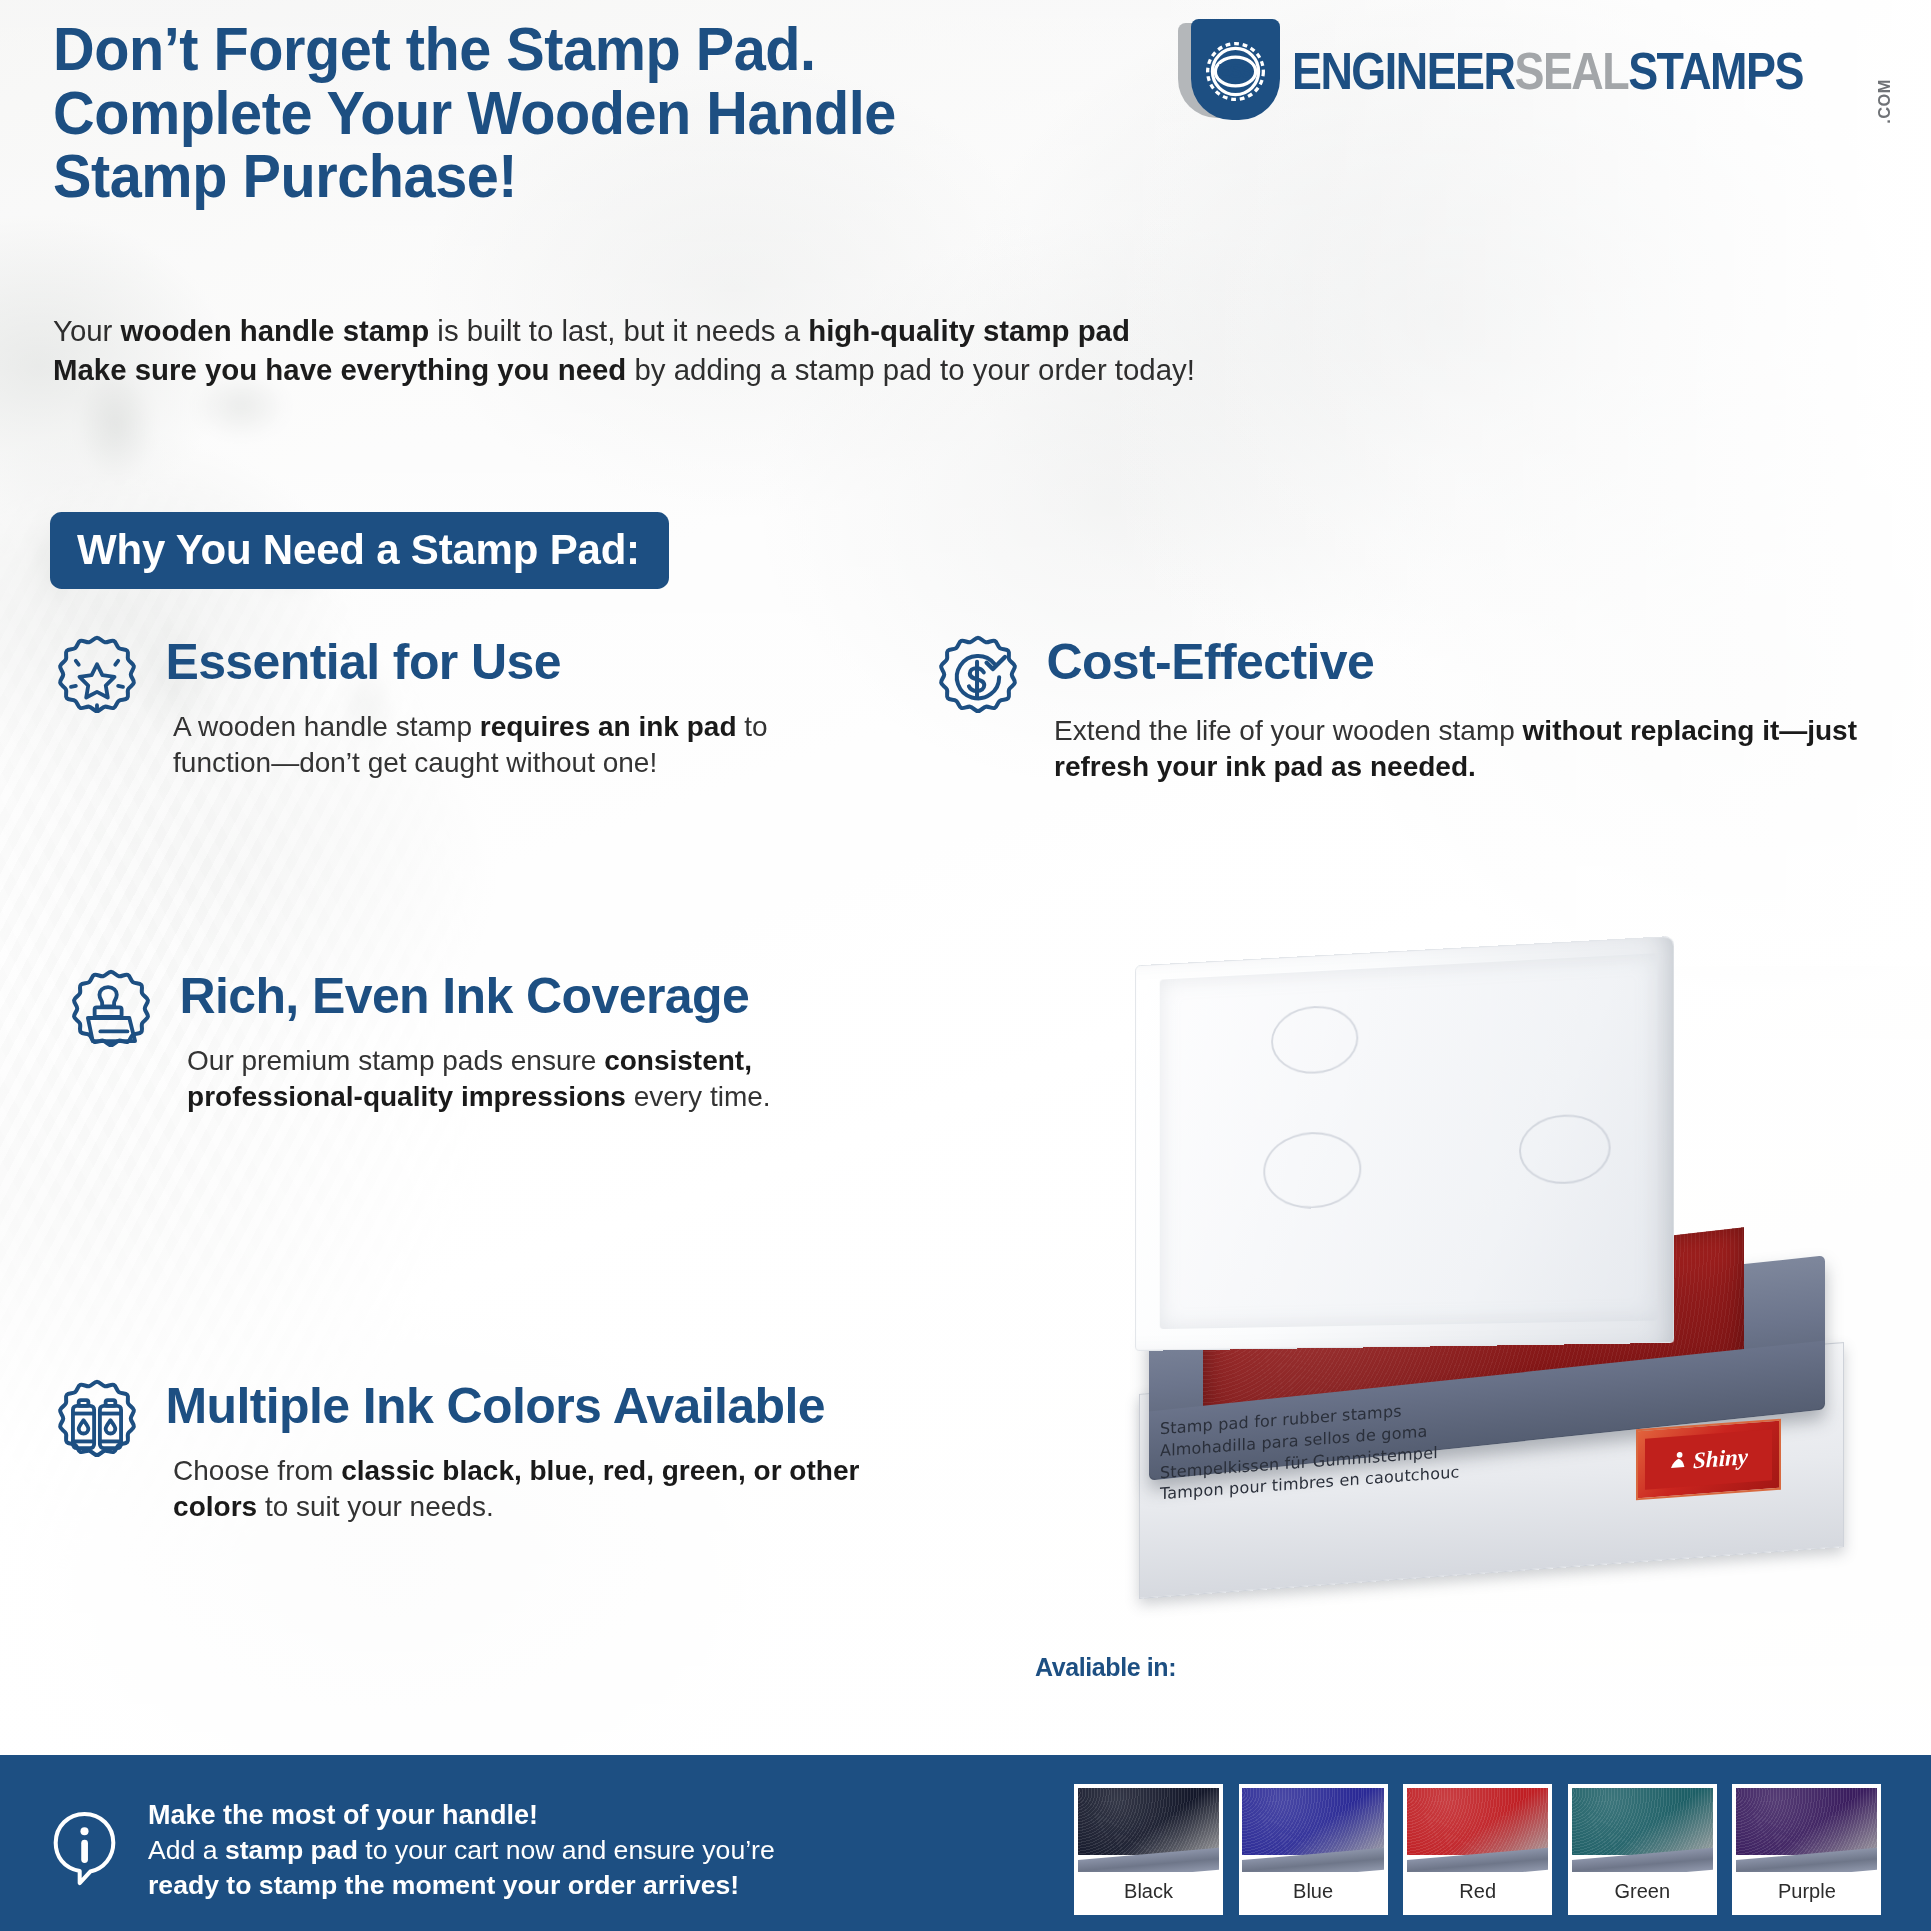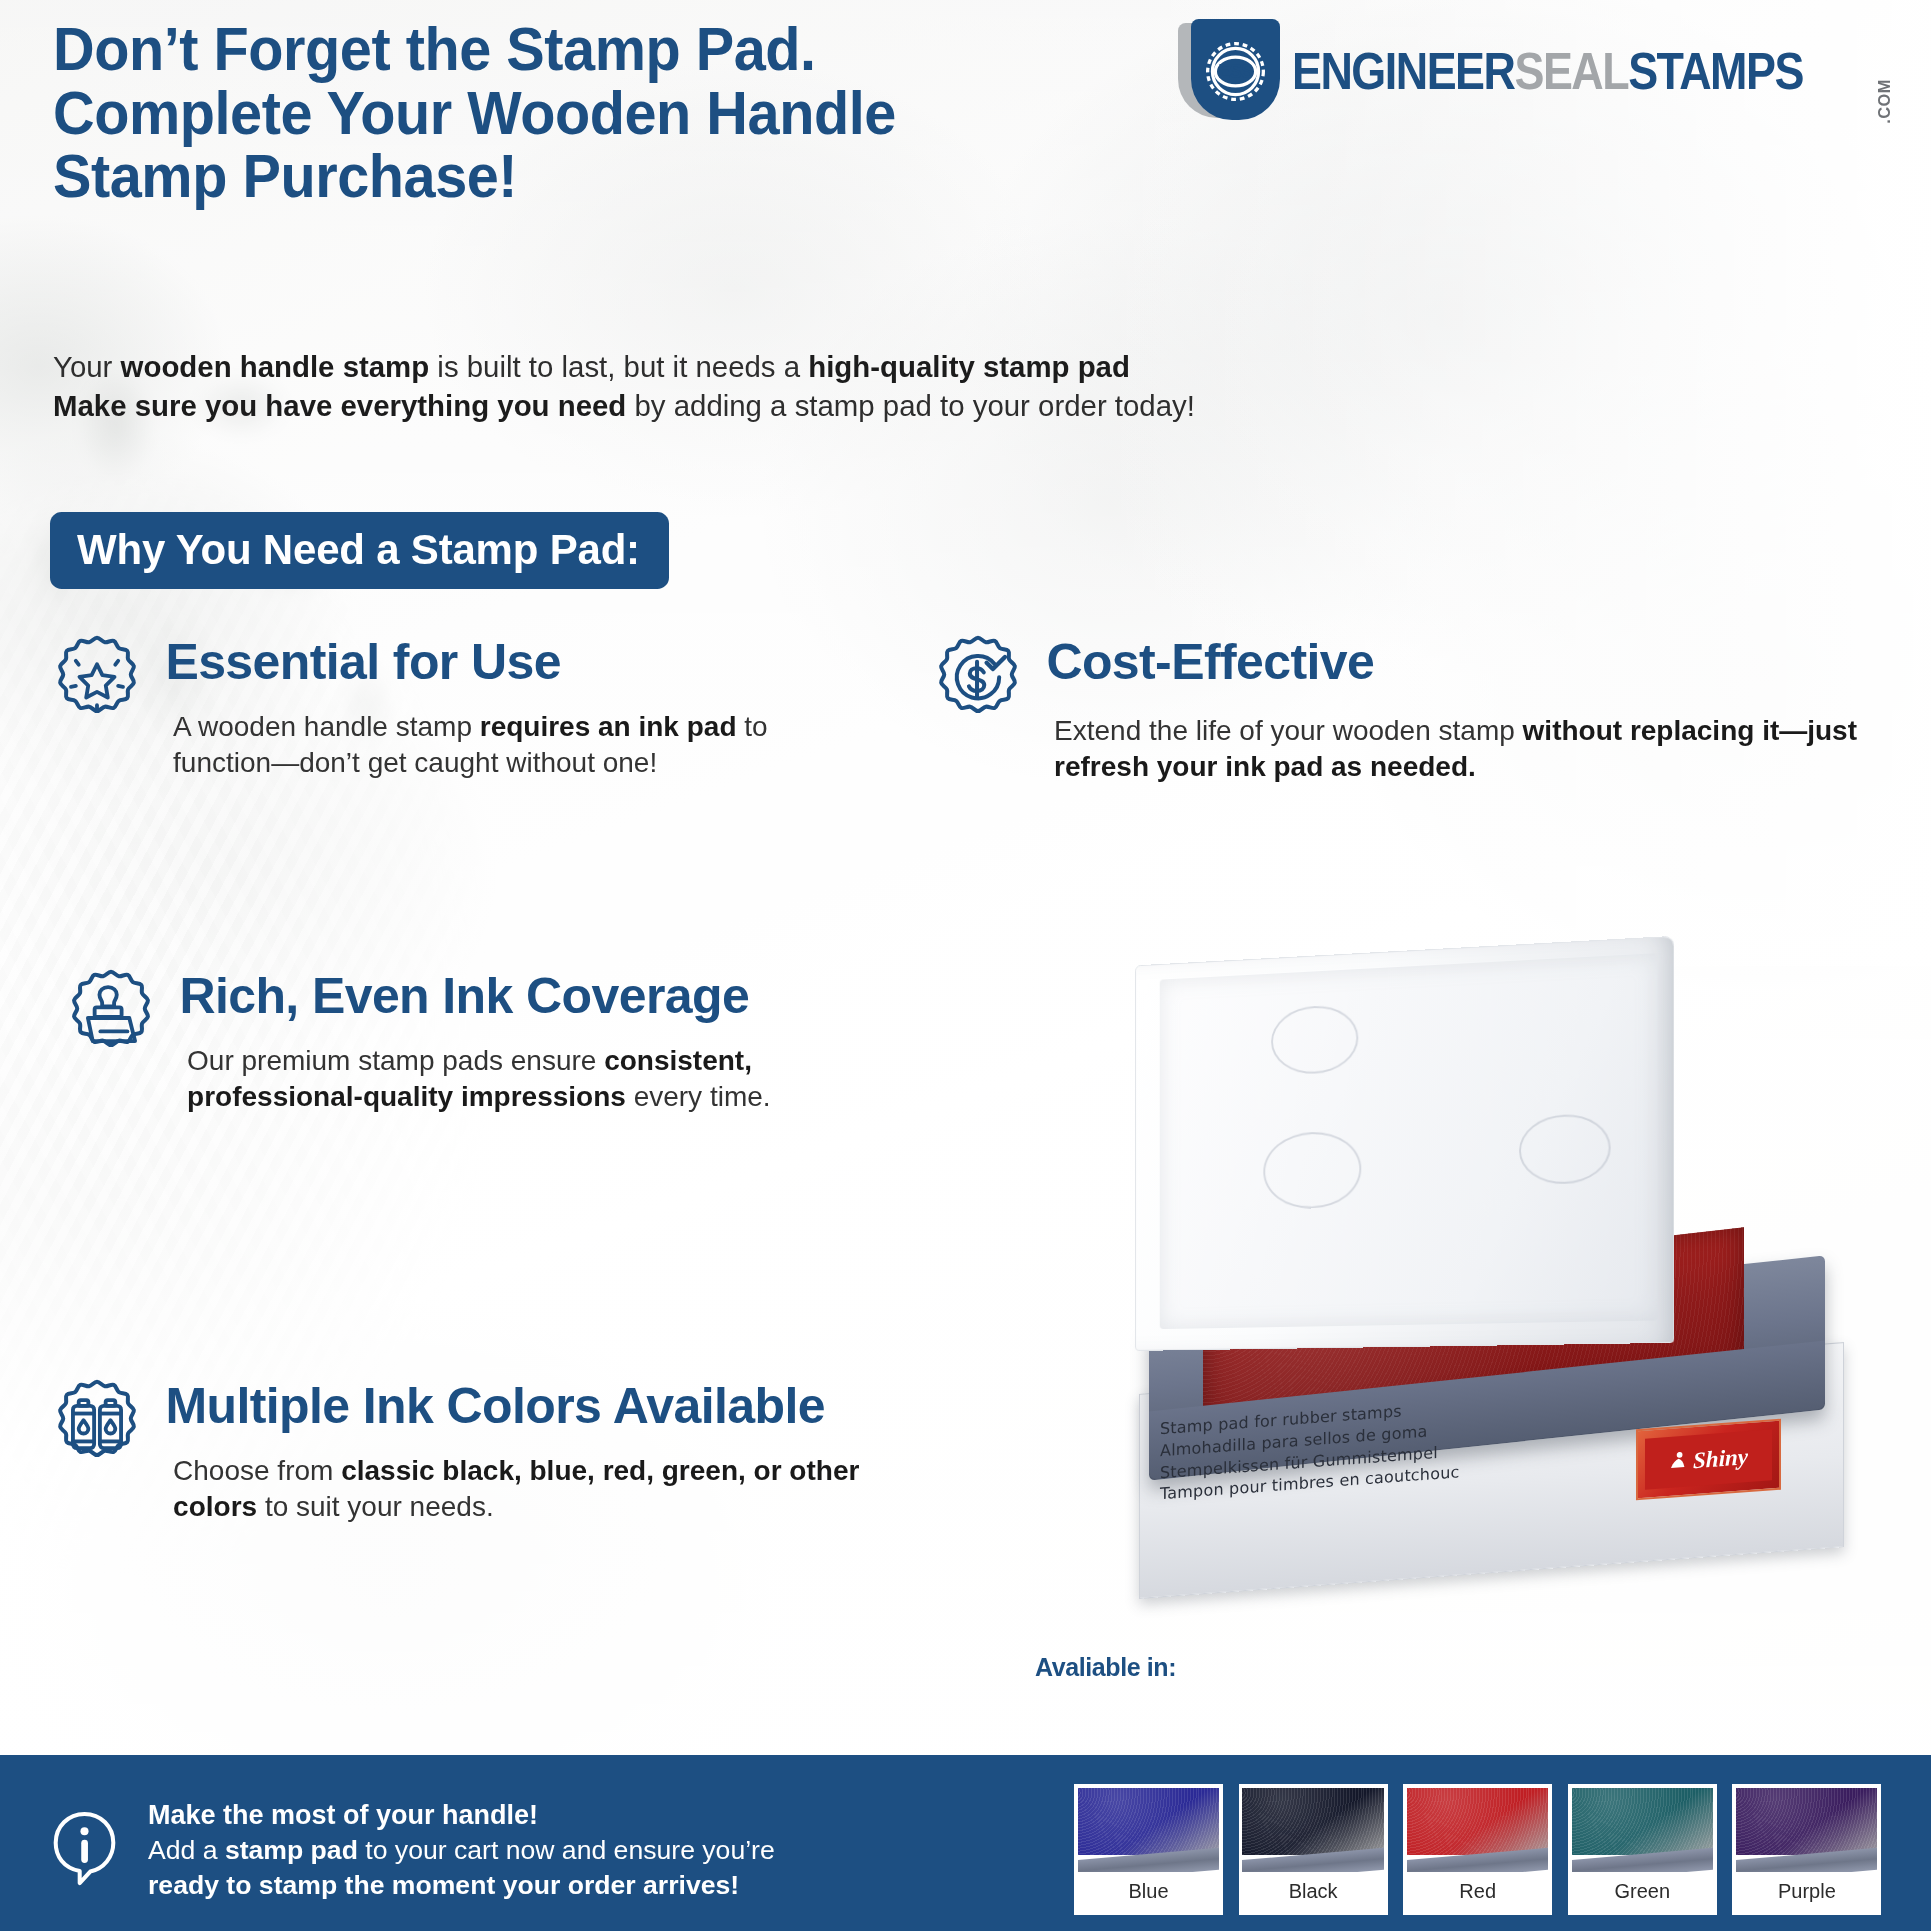--- a/index.html
+++ b/index.html
@@ -94,21 +94,21 @@
   .lw-grey{ color:#a3a6a9; }
   .logo-dotcom{
     writing-mode:vertical-rl; font-size:16.4px; font-weight:bold;
     color:#6f7276; letter-spacing:0.5px; margin-left:2.9px; align-self:flex-end;
     transform:rotate(180deg);
   }
 
   
   .intro{
     position:absolute; left:53px; top:311px; width:1670px;
-    font-size:29.4px; line-height:1.33; color:#2e2e2e;margin-top:36px;
+    font-size:29.4px; line-height:1.33; color:#2e2e2e;
   }
   .intro b{ color:#1c1c1c; }
 
   
   .why-badge{
     position:absolute; left:50px; top:512px;
     background:#1d4f82; color:#fff; border-radius:11.6px;
     padding:13.5px 29px 15.4px 27px; font-weight:bold; font-size:42px;
     letter-spacing:-0.2px;
   }
@@ -451,31 +451,31 @@
       <div class="l2">
         <span>Add a </span><b>stamp pad</b><span> to your cart now and ensure you’re</span>
       </div>
       <div class="l3">ready to stamp the moment your order arrives!</div>
     </div>
   </div>
 
   <div class="swatches" id="swatch-row">
       <div class="swatch">
         <div class="swatch-img">
+          <div class="ink" style="background: radial-gradient(circle at 30% 20%, rgba(255, 255, 255, 0.14), transparent 60%), linear-gradient(145deg, rgb(20, 24, 42), rgb(20, 24, 42) 55%, rgba(0, 0, 0, 0.35));"></div>
+          <div class="rim"></div>
+        </div>
+        <div class="swatch-label">Black</div>
+      </div>
+      <div class="swatch">
+        <div class="swatch-img">
           <div class="ink" style="background: radial-gradient(circle at 30% 20%, rgba(255, 255, 255, 0.14), transparent 60%), linear-gradient(145deg, rgb(43, 42, 150), rgb(43, 42, 150) 55%, rgba(0, 0, 0, 0.35));"></div>
           <div class="rim"></div>
         </div>
         <div class="swatch-label">Blue</div>
-      </div>
-      <div class="swatch">
-        <div class="swatch-img">
-          <div class="ink" style="background: radial-gradient(circle at 30% 20%, rgba(255, 255, 255, 0.14), transparent 60%), linear-gradient(145deg, rgb(20, 24, 42), rgb(20, 24, 42) 55%, rgba(0, 0, 0, 0.35));"></div>
-          <div class="rim"></div>
-        </div>
-        <div class="swatch-label">Black</div>
       </div>
       <div class="swatch">
         <div class="swatch-img">
           <div class="ink" style="background: radial-gradient(circle at 30% 20%, rgba(255, 255, 255, 0.14), transparent 60%), linear-gradient(145deg, rgb(192, 31, 36), rgb(192, 31, 36) 55%, rgba(0, 0, 0, 0.35));"></div>
           <div class="rim"></div>
         </div>
         <div class="swatch-label">Red</div>
       </div>
       <div class="swatch">
         <div class="swatch-img">

